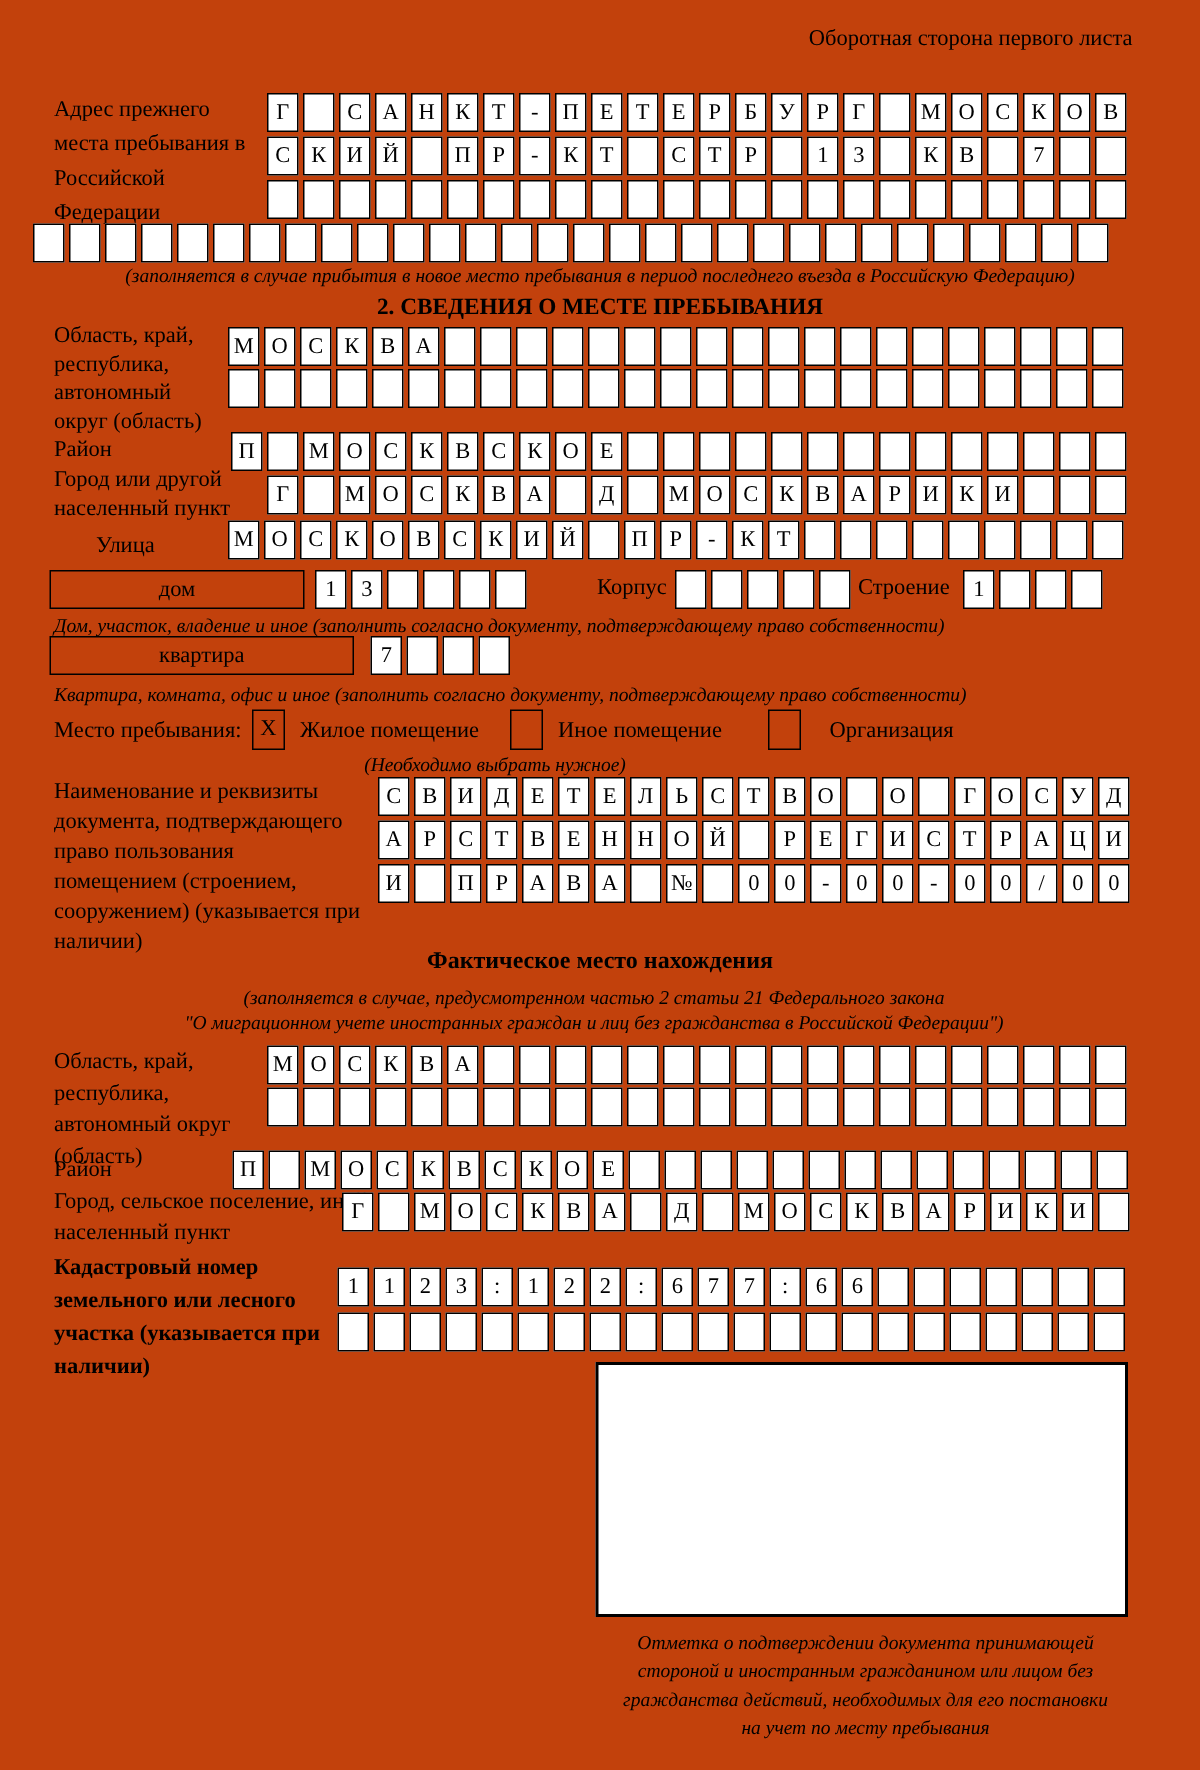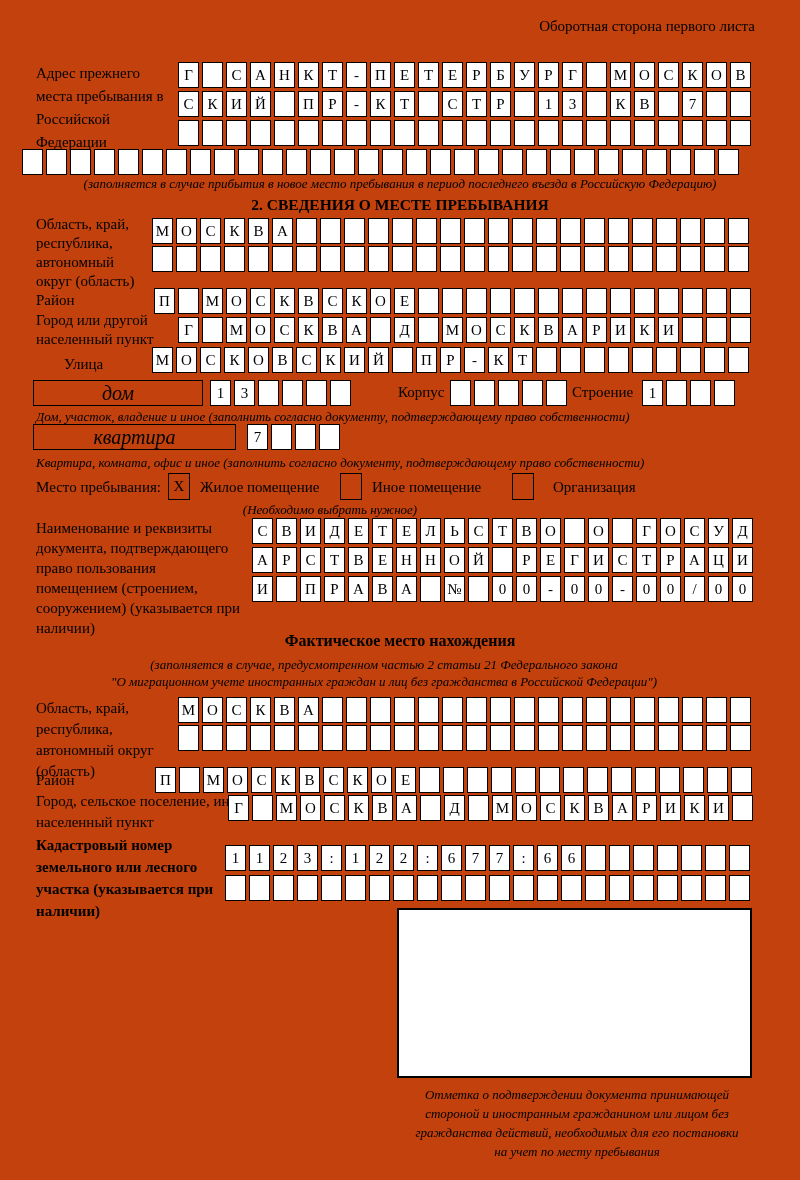--- a/index.html
+++ b/index.html
@@ -7,21 +7,21 @@
         font-family:"Liberation Serif","DejaVu Serif",serif;overflow:hidden;}
   .abs{position:absolute;}
   .lbl{font-size:15px;line-height:20px;}
   .cap{font-size:13px;line-height:16px;font-style:italic;}
   .title{font-size:15.5px;font-weight:bold;}
   .cells{display:flex;gap:3px;}
   .cell{width:21px;height:26px;border:1.5px solid #000;box-sizing:border-box;
         display:flex;align-items:center;justify-content:center;
         font-size:15px;line-height:1;background:#fff;}
   .bigbox{border:1.5px solid #000;box-sizing:border-box;height:26px;
-          display:flex;align-items:center;justify-content:center;font-size:20px;font-style:italic;}
+          display:flex;align-items:center;justify-content:center;font-size:15px;}
   .chk{width:22px;height:27px;border:1.5px solid #000;box-sizing:border-box;
        display:flex;align-items:center;justify-content:center;font-size:15px;}
   .center{text-align:center;}
   .stamp{border:2px solid #000;box-sizing:border-box;background:#fff;}
 </style>
 </head>
 <body>
 
 <div class="page">
 
@@ -393,21 +393,21 @@
       <div class="cell">0</div>
       <div class="cell">-</div>
       <div class="cell">0</div>
       <div class="cell">0</div>
       <div class="cell">/</div>
       <div class="cell">0</div>
       <div class="cell">0</div>
     </div>
 
   <div class="abs title center" style="top:632px;left:0;width:800px;font-size:16px;">Фактическое место нахождения</div>
-  <div class="abs cap center" style="top:656px;left:0;width:768px;line-height:17px;">
+  <div class="abs cap center" style="top:656px;left:0;width:768px;line-height:17px;padding-left:12px;">
       <div>(заполняется в случае, предусмотренном частью 2 статьи 21 Федерального закона</div>
       <div>"О миграционном учете иностранных граждан и лиц без гражданства в Российской Федерации")</div>
     </div>
 
   <div class="abs lbl" style="top:698px;left:36px;width:135px;line-height:21px;">Область, край, республика, автономный округ (область)</div>
   <div class="abs cells" style="top:697px;left:178px;">
       <div class="cell">М</div>
       <div class="cell">О</div>
       <div class="cell">С</div>
       <div class="cell">К</div>

